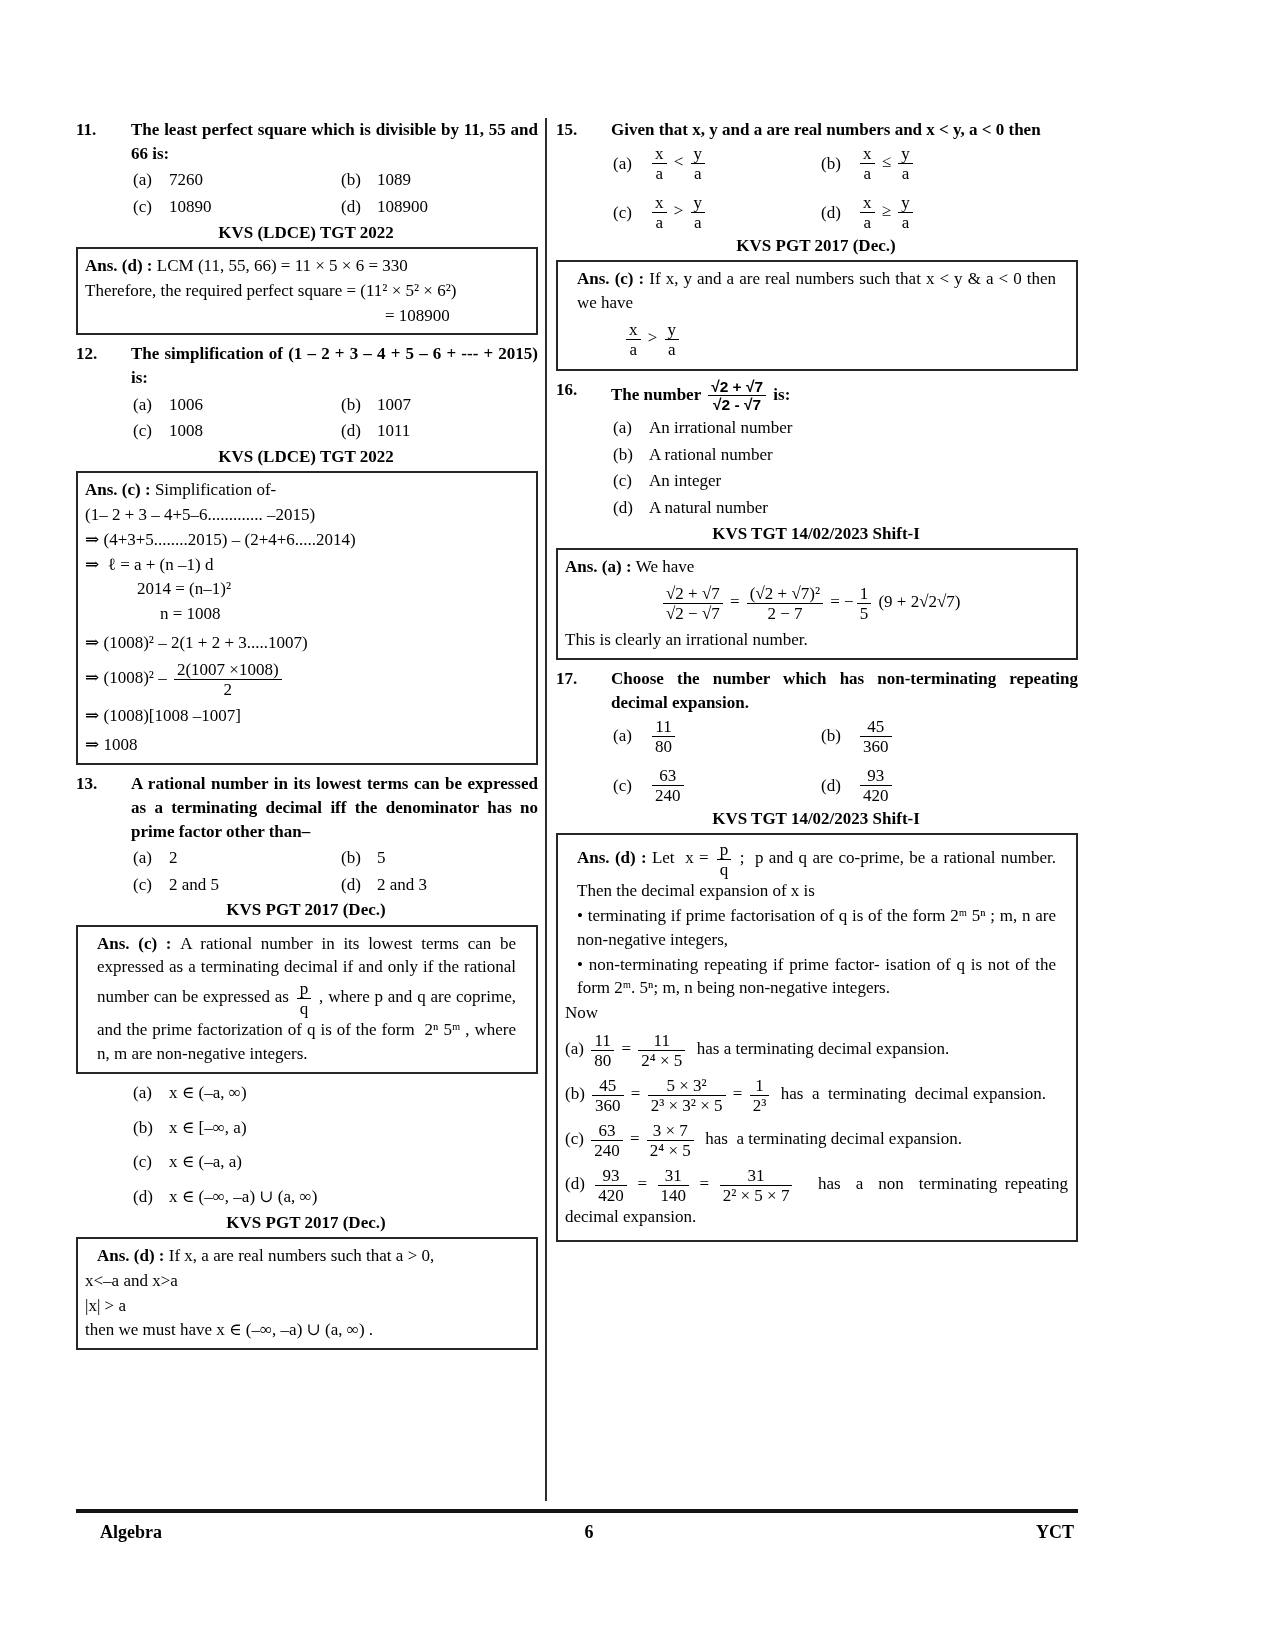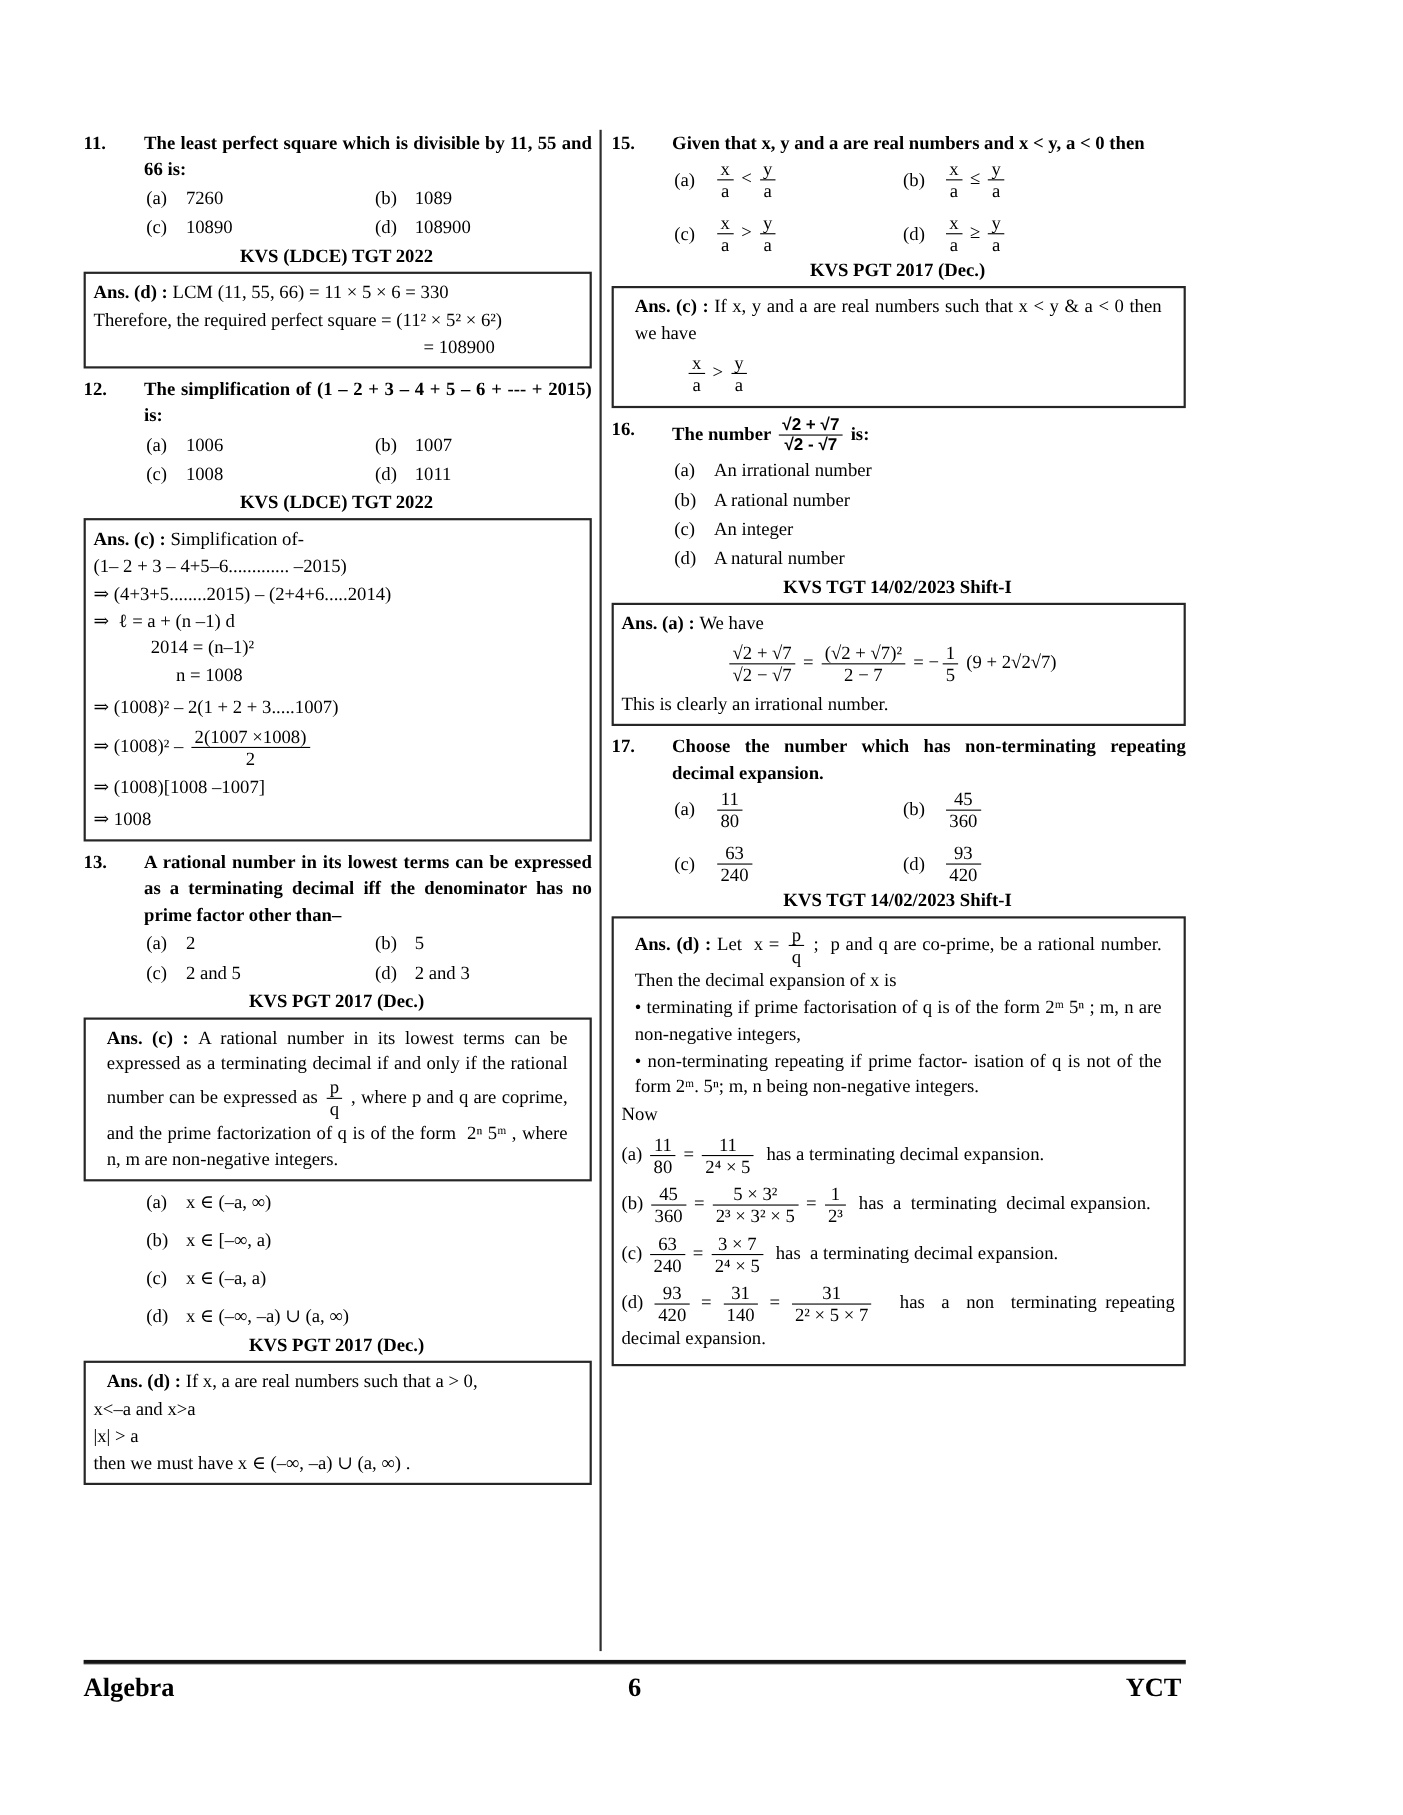--- a/index.html
+++ b/index.html
@@ -29,21 +29,21 @@
   .ind5 { padding-left:95px; }
   .fline { margin:5px 0; }
   .b { font-weight:bold; }
   .frac { display:inline-flex; flex-direction:column; text-align:center; vertical-align:middle; margin:0 3px; line-height:1.12; }
   .frac .num { display:block; padding:0 3px; }
   .frac .den { display:block; border-top:1px solid #000; padding:0 3px; }
   .frac.bold { font-weight:bold; }
   .frac.sans { font-family:"Liberation Sans","DejaVu Sans",sans-serif; font-size:15.5px; }
   .item { margin:6px 0; }
   .footer-rule { margin-top:8px; height:3px; border-top:3px solid #141414; border-bottom:1px solid #141414; }
-  .footer-row { position:relative; margin-top:9px; font-weight:bold; font-size:24px; }
+  .footer-row { position:relative; margin-top:9px; font-weight:bold; font-size:18px;margin-left:24px; }
   .footer-center { position:absolute; left:50%; transform:translateX(-50%); }
   .footer-right { position:absolute; right:4px; }
 </style>
 </head>
 <body>
 
 <div class="page">
   <div class="content">
 
     <div class="col-left">

